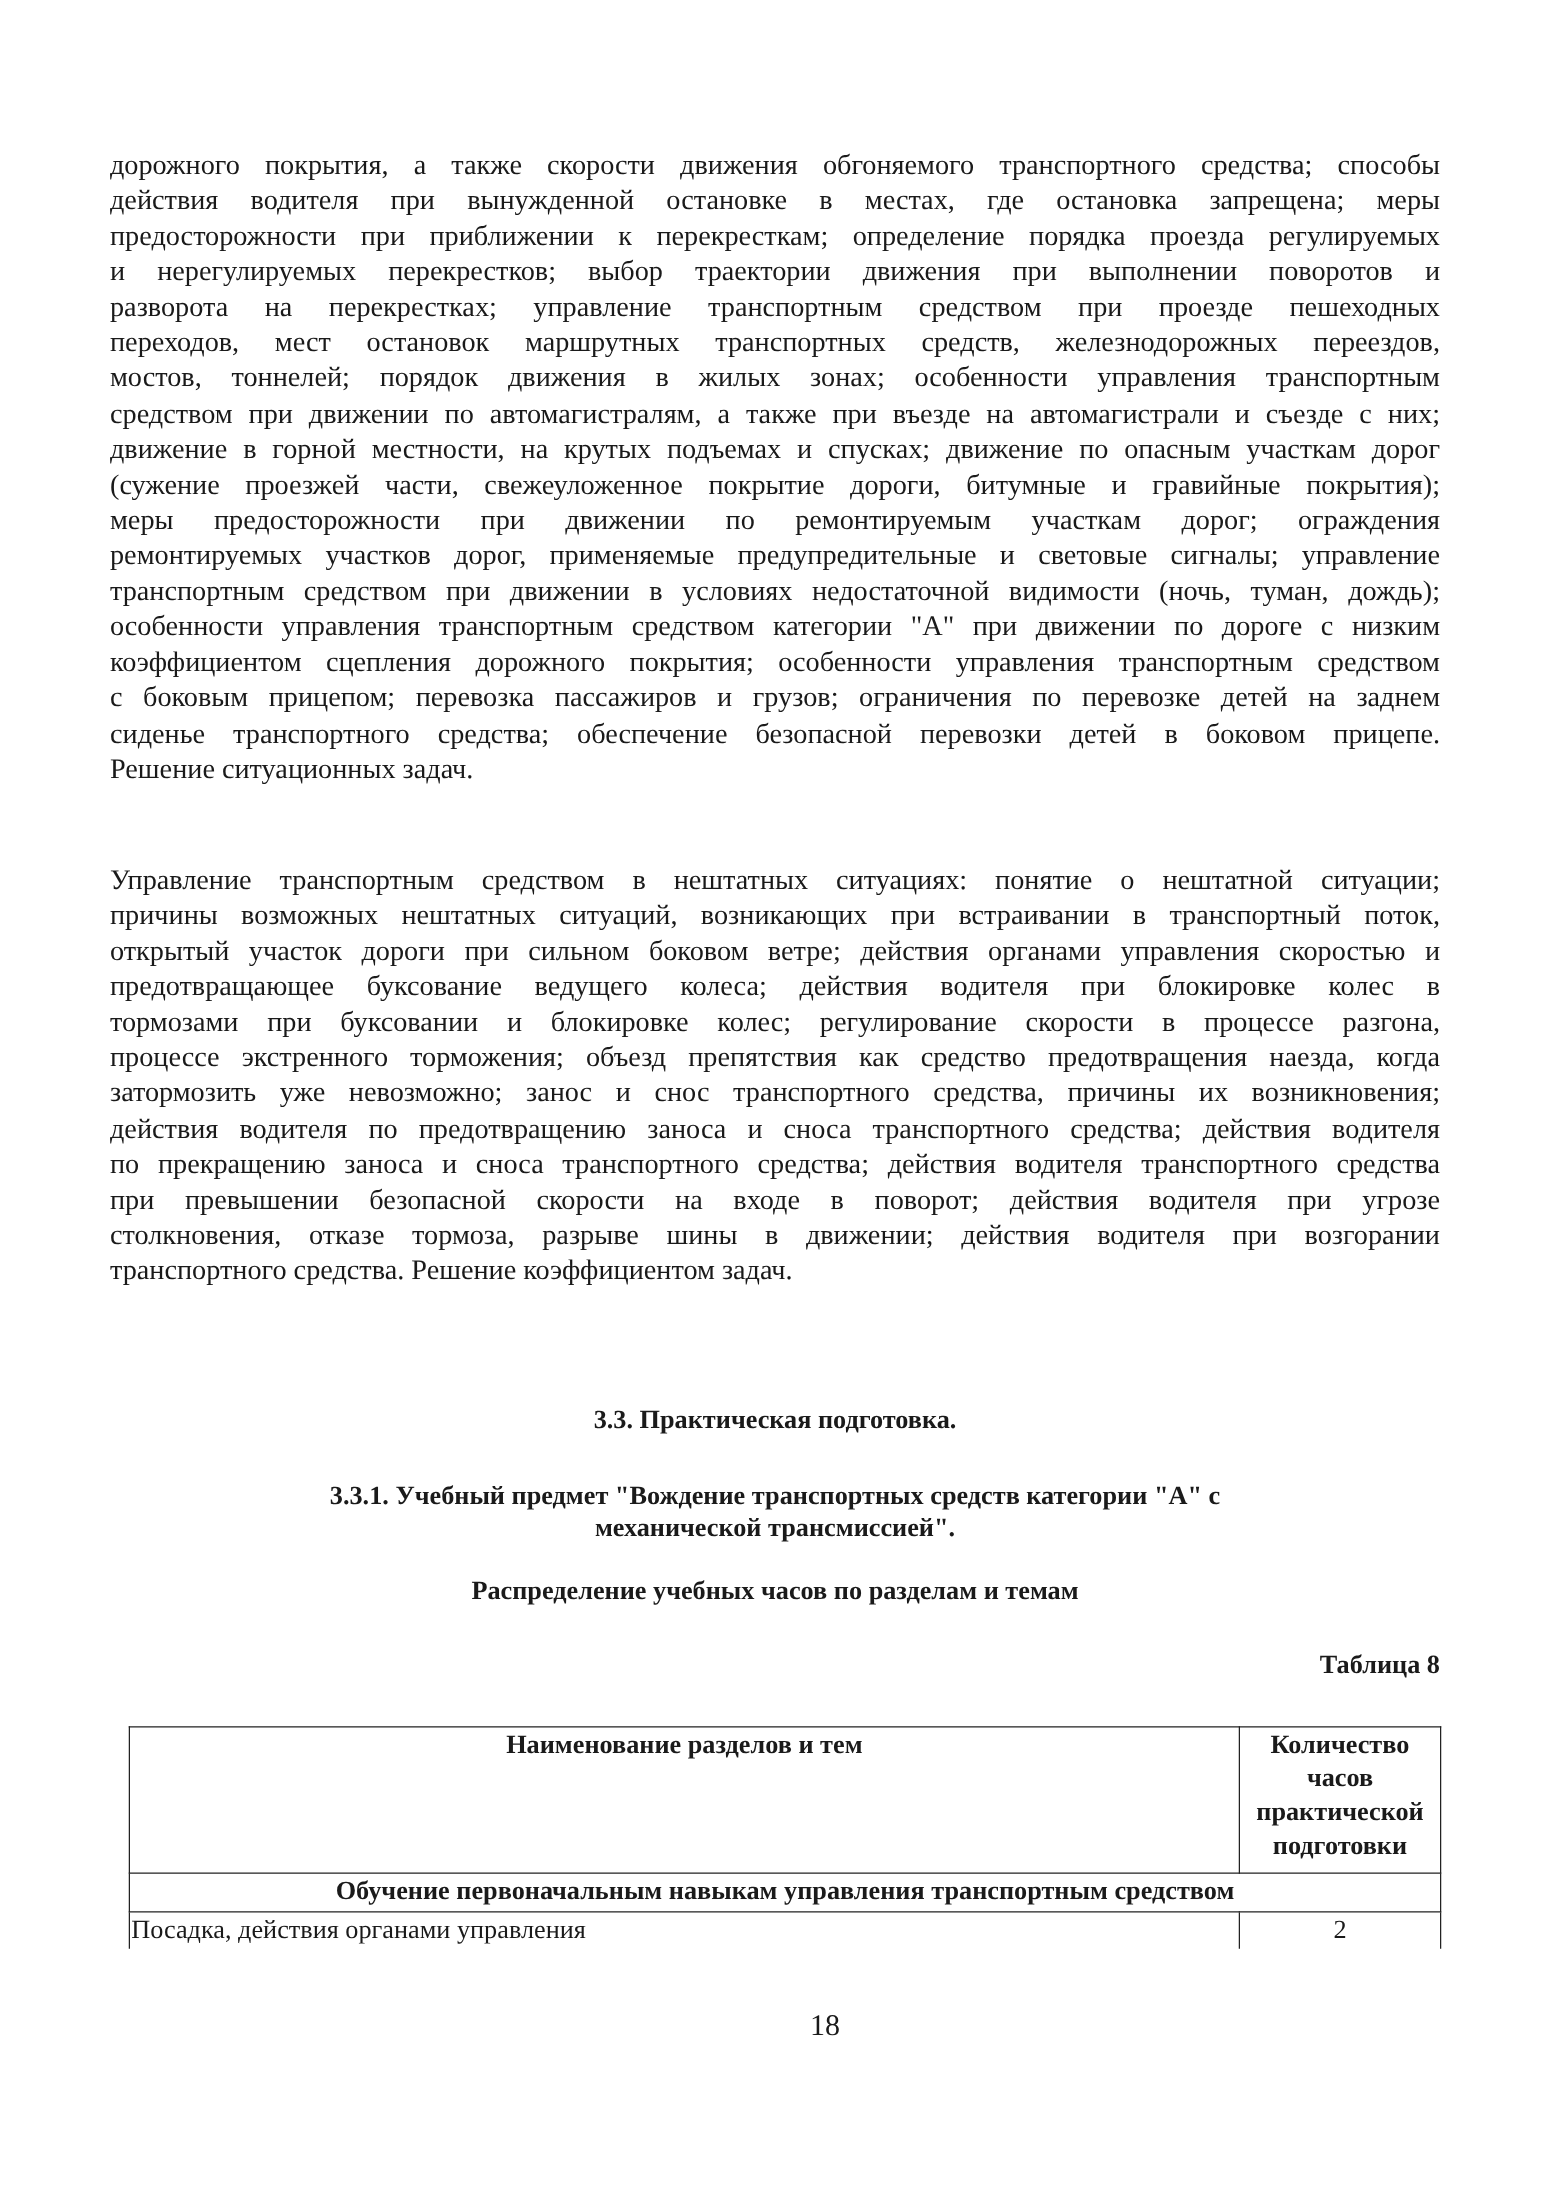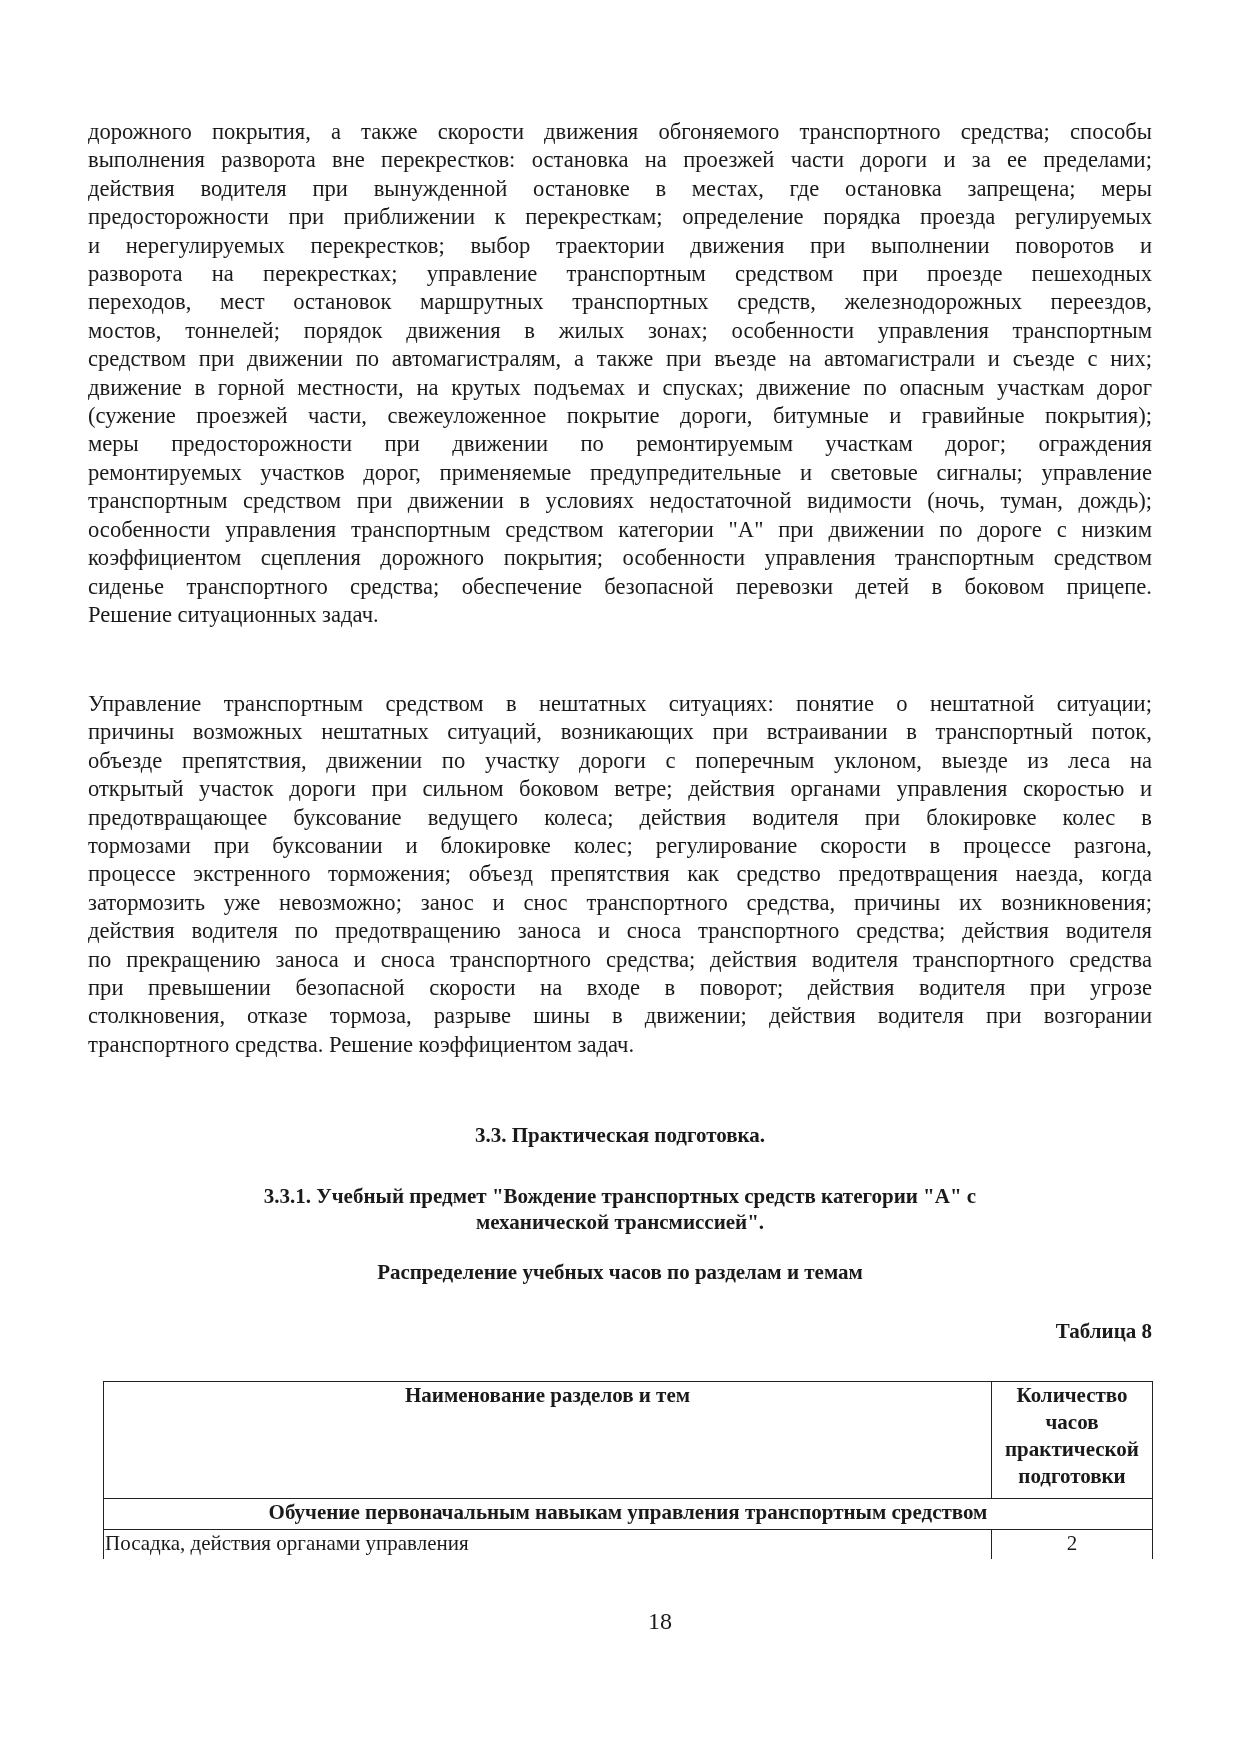--- a/index.html
+++ b/index.html
@@ -33,42 +33,41 @@
 
   #page-number { position: absolute; top: 1608px; left: 0; width: 1240px; text-align: center; font-size: 24px; margin-left: 40px; }
 </style>
 </head>
 <body>
 
 <div class="page">
 
   <div class="para" id="para1">
       <span class="ln">дорожного покрытия, а также скорости движения обгоняемого транспортного средства; способы</span>
-      <span class="ln">выполнения разворота вне перекрестков: остановка на проезжей части дороги и за ее пределами;</span>
       <span class="ln">действия водителя при вынужденной остановке в местах, где остановка запрещена; меры</span>
       <span class="ln">предосторожности при приближении к перекресткам; определение порядка проезда регулируемых</span>
       <span class="ln">и нерегулируемых перекрестков; выбор траектории движения при выполнении поворотов и</span>
       <span class="ln">разворота на перекрестках; управление транспортным средством при проезде пешеходных</span>
       <span class="ln">переходов, мест остановок маршрутных транспортных средств, железнодорожных переездов,</span>
       <span class="ln">мостов, тоннелей; порядок движения в жилых зонах; особенности управления транспортным</span>
       <span class="ln">средством при движении по автомагистралям, а также при въезде на автомагистрали и съезде с них;</span>
       <span class="ln">движение в горной местности, на крутых подъемах и спусках; движение по опасным участкам дорог</span>
       <span class="ln">(сужение проезжей части, свежеуложенное покрытие дороги, битумные и гравийные покрытия);</span>
       <span class="ln">меры предосторожности при движении по ремонтируемым участкам дорог; ограждения</span>
       <span class="ln">ремонтируемых участков дорог, применяемые предупредительные и световые сигналы; управление</span>
       <span class="ln">транспортным средством при движении в условиях недостаточной видимости (ночь, туман, дождь);</span>
       <span class="ln">особенности управления транспортным средством категории "А" при движении по дороге с низким</span>
       <span class="ln">коэффициентом сцепления дорожного покрытия; особенности управления транспортным средством</span>
+      <span class="ln">с боковым прицепом; перевозка пассажиров и грузов; ограничения по перевозке детей на заднем</span>
       <span class="ln">сиденье транспортного средства; обеспечение безопасной перевозки детей в боковом прицепе.</span>
       <span class="ln last">Решение ситуационных задач.</span>
     </div>
   <div class="para" id="para2">
       <span class="ln">Управление транспортным средством в нештатных ситуациях: понятие о нештатной ситуации;</span>
       <span class="ln">причины возможных нештатных ситуаций, возникающих при встраивании в транспортный поток,</span>
-      <span class="ln">объезде препятствия, движении по участку дороги с поперечным уклоном, выезде из леса на</span>
       <span class="ln">открытый участок дороги при сильном боковом ветре; действия органами управления скоростью и</span>
       <span class="ln">предотвращающее буксование ведущего колеса; действия водителя при блокировке колес в</span>
       <span class="ln">тормозами при буксовании и блокировке колес; регулирование скорости в процессе разгона,</span>
       <span class="ln">процессе экстренного торможения; объезд препятствия как средство предотвращения наезда, когда</span>
       <span class="ln">затормозить уже невозможно; занос и снос транспортного средства, причины их возникновения;</span>
       <span class="ln">действия водителя по предотвращению заноса и сноса транспортного средства; действия водителя</span>
       <span class="ln">по прекращению заноса и сноса транспортного средства; действия водителя транспортного средства</span>
       <span class="ln">при превышении безопасной скорости на входе в поворот; действия водителя при угрозе</span>
       <span class="ln">столкновения, отказе тормоза, разрыве шины в движении; действия водителя при возгорании</span>
       <span class="ln last">транспортного средства. Решение коэффициентом задач.</span>

